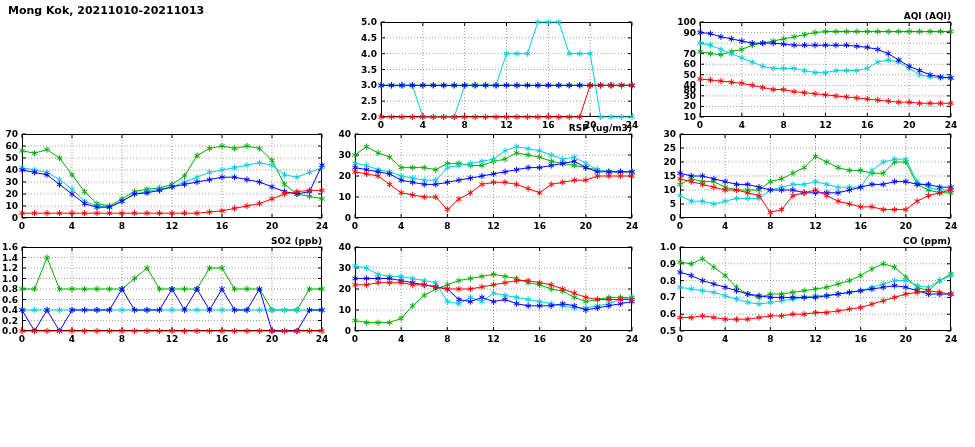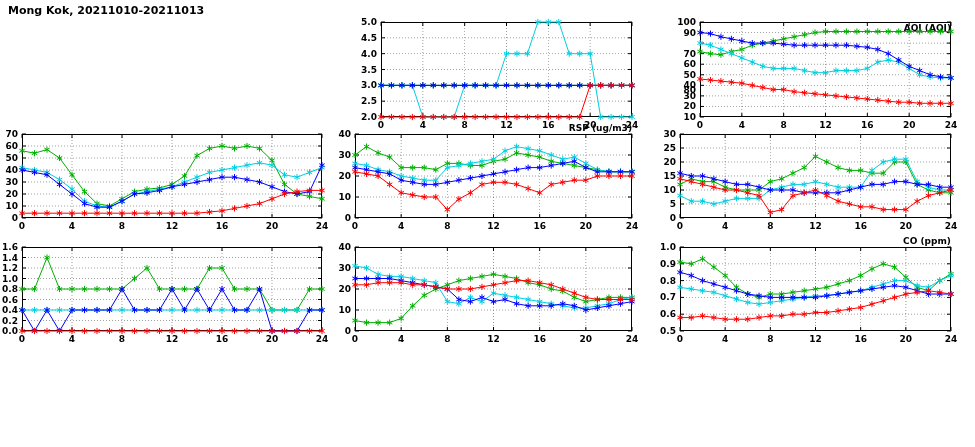--- a/index.html
+++ b/index.html
@@ -174,21 +174,21 @@
       <div class="ylab" style="left: 347px; width: 30px; top: 117px;">2.0</div>
       <div class="ylab" style="left: 347px; width: 30px; top: 101.167px;">2.5</div>
       <div class="ylab" style="left: 347px; width: 30px; top: 85.3333px;">3.0</div>
       <div class="ylab" style="left: 347px; width: 30px; top: 69.5px;">3.5</div>
       <div class="ylab" style="left: 347px; width: 30px; top: 53.6667px;">4.0</div>
       <div class="ylab" style="left: 347px; width: 30px; top: 37.8333px;">4.5</div>
       <div class="ylab" style="left: 347px; width: 30px; top: 22px;">5.0</div>
     </div>
     <div class="panel" style="left: 0px; top: 0px; width: 975px; height: 447px; position: absolute; pointer-events: none;">
       <div class="plotbox" style="left: 700px; top: 22px; width: 251px; height: 95px;"></div>
-      <div class="ptitle" style="left: 700px; width: 251px; top: 11px; margin-top: 12px;">AQI (AQI)</div>
+      <div class="ptitle" style="left: 700px; width: 251px; top: 11px;">AQI (AQI)</div>
       <svg width="975" height="447" style="position: absolute; left: 0px; top: 0px;">
         <line x1="700" y1="106.44" x2="951" y2="106.44" stroke="#000000" stroke-width="0.5" stroke-dasharray="1,2" opacity="0.75"></line>
         <line x1="700" y1="95.89" x2="951" y2="95.89" stroke="#000000" stroke-width="0.5" stroke-dasharray="1,2" opacity="0.75"></line>
         <line x1="700" y1="85.33" x2="951" y2="85.33" stroke="#000000" stroke-width="0.5" stroke-dasharray="1,2" opacity="0.75"></line>
         <line x1="700" y1="74.78" x2="951" y2="74.78" stroke="#000000" stroke-width="0.5" stroke-dasharray="1,2" opacity="0.75"></line>
         <line x1="700" y1="64.22" x2="951" y2="64.22" stroke="#000000" stroke-width="0.5" stroke-dasharray="1,2" opacity="0.75"></line>
         <line x1="700" y1="53.67" x2="951" y2="53.67" stroke="#000000" stroke-width="0.5" stroke-dasharray="1,2" opacity="0.75"></line>
         <line x1="700" y1="43.11" x2="951" y2="43.11" stroke="#000000" stroke-width="0.5" stroke-dasharray="1,2" opacity="0.75"></line>
         <line x1="700" y1="32.56" x2="951" y2="32.56" stroke="#000000" stroke-width="0.5" stroke-dasharray="1,2" opacity="0.75"></line>
         <line x1="741.83" y1="22" x2="741.83" y2="117" stroke="#000000" stroke-width="0.5" stroke-dasharray="1,2" opacity="0.75"></line>
@@ -828,20 +828,21 @@
       <div class="ylab" style="left: 646px; width: 30px; top: 218px;">0</div>
       <div class="ylab" style="left: 646px; width: 30px; top: 204px;">5</div>
       <div class="ylab" style="left: 646px; width: 30px; top: 190px;">10</div>
       <div class="ylab" style="left: 646px; width: 30px; top: 176px;">15</div>
       <div class="ylab" style="left: 646px; width: 30px; top: 162px;">20</div>
       <div class="ylab" style="left: 646px; width: 30px; top: 148px;">25</div>
       <div class="ylab" style="left: 646px; width: 30px; top: 134px;">30</div>
     </div>
     <div class="panel" style="left: 0px; top: 0px; width: 975px; height: 447px; position: absolute; pointer-events: none;">
       <div class="plotbox" style="left: 22px; top: 247px; width: 300px; height: 84px;"></div>
+      <div class="ptitle" style="left: 22px; width: 300px; top: 236px;">SO2 (ppb)</div>
       <svg width="975" height="447" style="position: absolute; left: 0px; top: 0px;">
         <line x1="22" y1="320.50" x2="322" y2="320.50" stroke="#000000" stroke-width="0.5" stroke-dasharray="1,2" opacity="0.75"></line>
         <line x1="22" y1="310.00" x2="322" y2="310.00" stroke="#000000" stroke-width="0.5" stroke-dasharray="1,2" opacity="0.75"></line>
         <line x1="22" y1="299.50" x2="322" y2="299.50" stroke="#000000" stroke-width="0.5" stroke-dasharray="1,2" opacity="0.75"></line>
         <line x1="22" y1="289.00" x2="322" y2="289.00" stroke="#000000" stroke-width="0.5" stroke-dasharray="1,2" opacity="0.75"></line>
         <line x1="22" y1="278.50" x2="322" y2="278.50" stroke="#000000" stroke-width="0.5" stroke-dasharray="1,2" opacity="0.75"></line>
         <line x1="22" y1="268.00" x2="322" y2="268.00" stroke="#000000" stroke-width="0.5" stroke-dasharray="1,2" opacity="0.75"></line>
         <line x1="22" y1="257.50" x2="322" y2="257.50" stroke="#000000" stroke-width="0.5" stroke-dasharray="1,2" opacity="0.75"></line>
         <line x1="72.00" y1="247" x2="72.00" y2="331" stroke="#000000" stroke-width="0.5" stroke-dasharray="1,2" opacity="0.75"></line>
         <line x1="122.00" y1="247" x2="122.00" y2="331" stroke="#000000" stroke-width="0.5" stroke-dasharray="1,2" opacity="0.75"></line>

